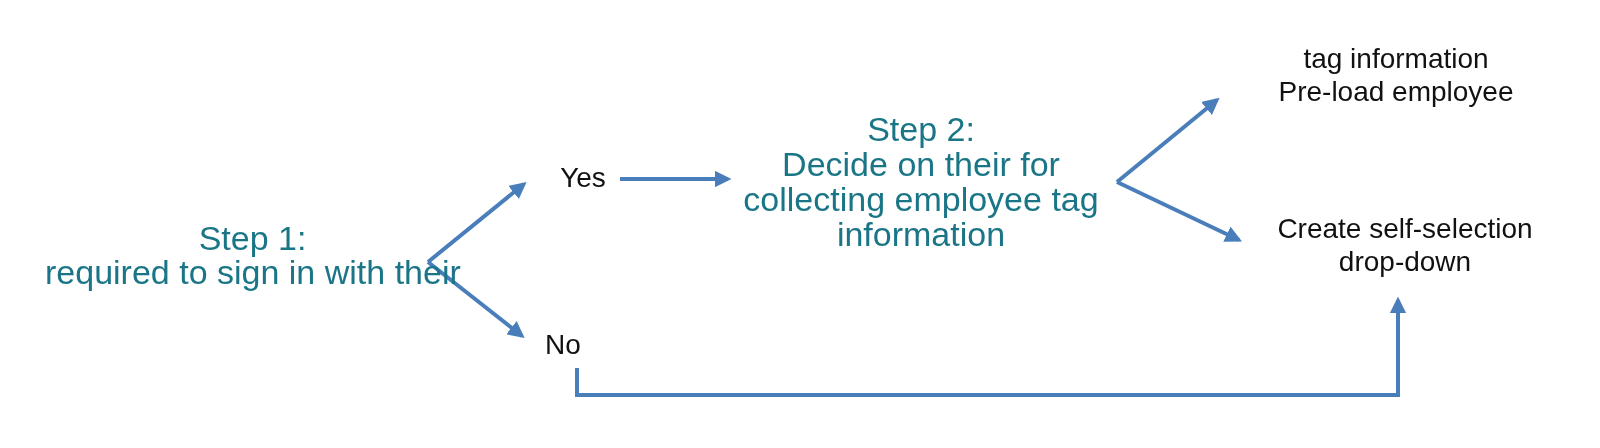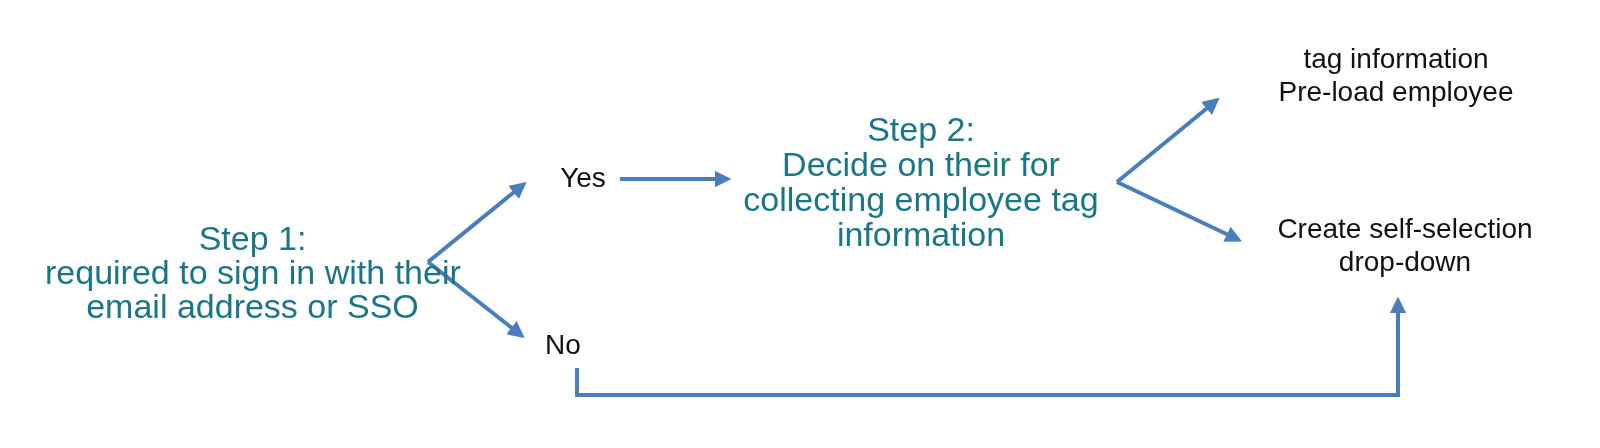--- a/index.html
+++ b/index.html
@@ -43,21 +43,20 @@
     <line x1="428" y1="262" x2="522" y2="336" marker-end="url(#ah)"></line>
     <line x1="620" y1="179" x2="728" y2="179" marker-end="url(#ah)"></line>
     <line x1="1117" y1="182" x2="1217" y2="100" marker-end="url(#ah)"></line>
     <line x1="1117" y1="182" x2="1239" y2="240" marker-end="url(#ah)"></line>
     <polyline points="577,368 577,395 1398,395 1398,300" marker-end="url(#ah)"></polyline>
   </svg>
 
   <div class="node teal" id="step1">
     <div>Step 1:</div>
     <div>required to sign in with their</div>
-    <div>email address or SSO</div>
   </div>
 
   <div class="node black-label" id="yes">Yes</div>
 
   <div class="node black-label" id="no">No</div>
 
   <div class="node teal" id="step2">
     <div>Step 2:</div>
     <div>Decide on their for</div>
     <div>collecting employee tag</div>

